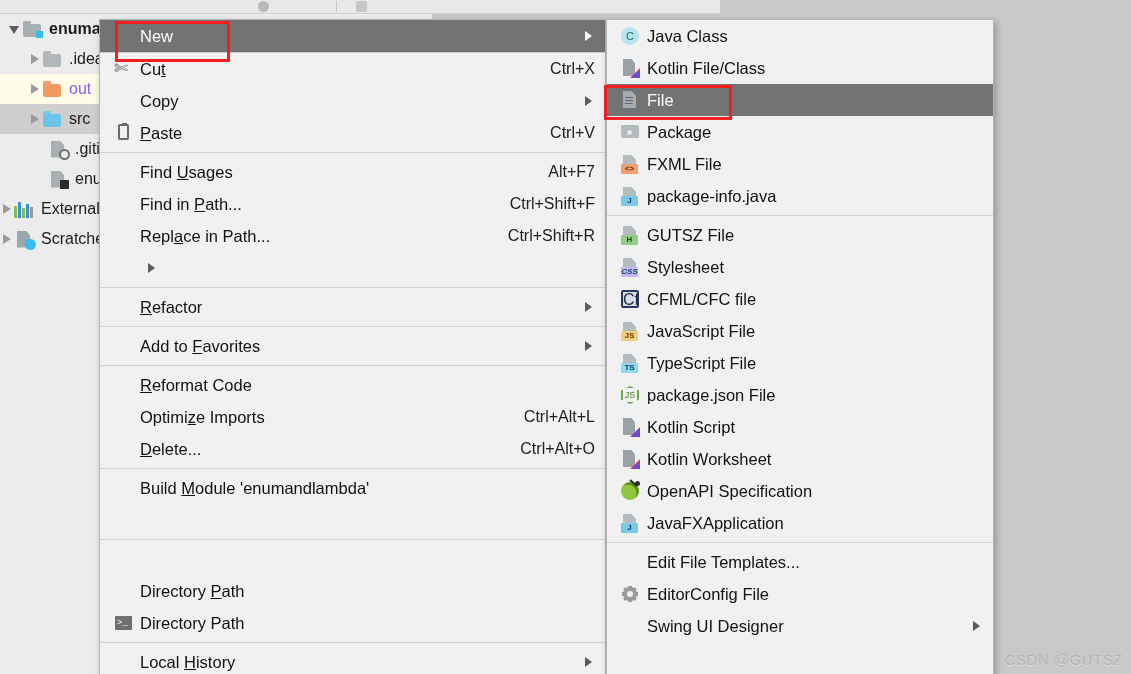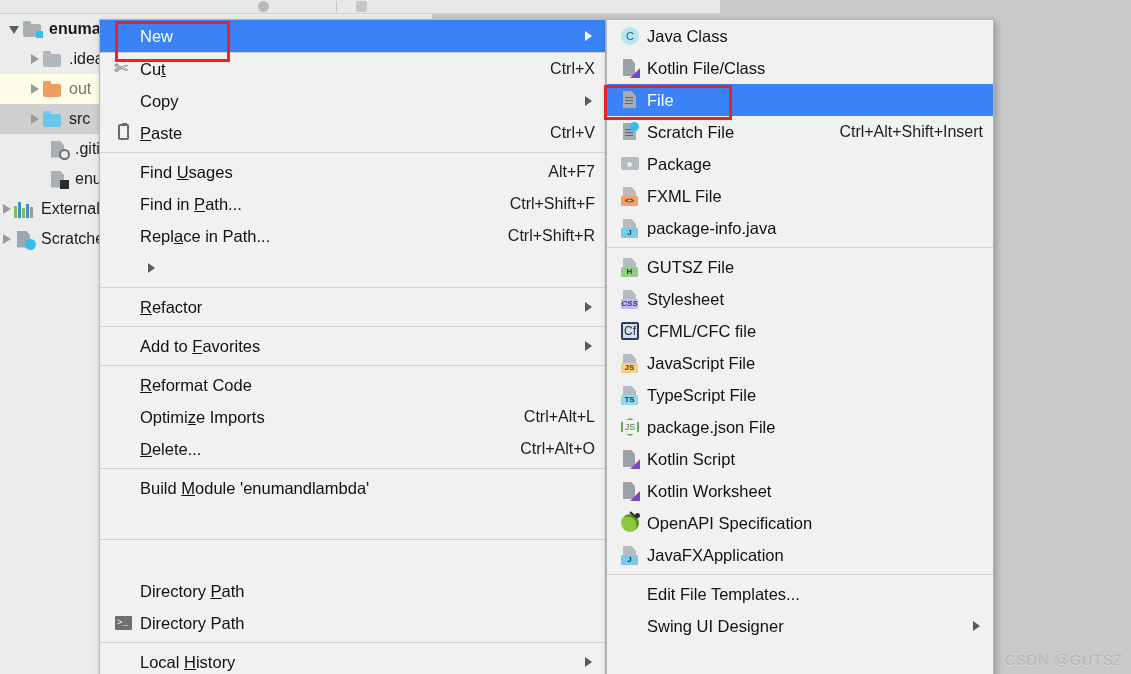--- a/index.html
+++ b/index.html
@@ -68,38 +68,38 @@
   .ficon .tab  { position: absolute; left: 1px; top: 0px;  width: 8px;  height: 4px; border-radius: 1px 1px 0 0; }
   .ficon .badge{ position: absolute; right: 0px; bottom: 0px; width: 7px; height: 7px; background: #35bdf0; }
   .fileicon { flex: 0 0 21px; width: 21px; height: 19px; position: relative; margin-right: 6px; }
   .fileicon .pg { position: absolute; left: 3px; top: 1px; width: 13px; height: 17px; background: #a8b0b4; clip-path: polygon(0 0, 68% 0, 100% 26%, 100% 100%, 0 100%); }
   .fileicon .ov { position: absolute; right: 0; bottom: 0; }
   .lib-icon { flex: 0 0 21px; width: 21px; height: 17px; position: relative; margin-right: 6px; display:flex; align-items:flex-end; gap:1px; }
   .lib-icon i { display:block; width:3px; }
   .tree-label { font-size: 16px; }
   .tree-label.bold { font-weight: bold; }
   .tree-path { color: #9a9a93; font-size: 16px; margin-left: 8px; }
-  .tree-label.orange { color: #737373; }
+  .tree-label.orange { color: #8b5cf6; }
 
   
   .menu {
     position: absolute; background: #f1f1f1;
     border: 1px solid #b5b5b5;
     box-shadow: 2px 3px 7px rgba(0,0,0,.28);
   }
   #menu-main { left: 99px; top: 19px; width: 507px; height: 660px; }
   #menu-sub  { left: 606px; top: 19px; width: 388px; height: 660px; }
 
   .mi {
     position: relative; height: 32px; display: flex; align-items: center;
     padding-left: 10px; padding-right: 10px;
     font-size: 16.5px; color: #111;
     white-space: nowrap; cursor: default;
   }
-  .mi.sel { background: #3b82f6; color: #fff; }
+  .mi.sel { background: #737373; color: #fff; }
   .mi .mi-ic {
     flex: 0 0 26px; width: 26px; height: 20px; position: relative;
     display: flex; align-items: center; justify-content: center;
   }
   .mi .mi-label { flex: 1 1 auto; padding-left: 4px; }
   .mi .mi-label u { text-decoration: underline; }
   .mi .mi-key { color: #1d1d1d; font-size: 16px; padding-left: 22px; }
   .mi .arrow {
     width: 12px; flex: 0 0 12px; position: relative; height: 12px; margin-left: 10px;
   }
@@ -146,21 +146,21 @@
   }
   .gi .folder {
     position: absolute; left: 1px; top: 3px; width: 18px; height: 13px;
     background: #b3bbbf; border-radius: 1px 2px 2px 2px;
   }
   .gi .folder-dot { position: absolute; left: 7px; top: 8px; width: 5px; height: 5px; border-radius: 50%; background: #e8eaec; }
   .gi .clock { position: absolute; right: 0; top: 0; width: 9px; height: 9px; border-radius: 50%; background: #35bdf0; }
   .gi .cf {
     position: absolute; left: 1px; top: 1px; width: 18px; height: 18px;
     border: 2px solid #2b3a5c; background: #d9dde6; color: #1f2a44;
-    font-size: 12px; line-height: 15px; text-align: center; border-radius: 2px;
+    font-size: 16px; line-height: 15px; text-align: center; border-radius: 2px;
   }
   .gi .hexjs {
     position: absolute; left: 1px; top: 1px; width: 18px; height: 18px;
     border: 2px solid #6aa84f; color: #4c8032; font-size: 9px;
     line-height: 15px; text-align: center;
     clip-path: polygon(50% 0,100% 25%,100% 75%,50% 100%,0 75%,0 25%);
   }
   .gi .ktfile {
     position: absolute; left: 3px; top: 1px; width: 12px; height: 17px;
     background: #9aa2a7; clip-path: polygon(0 0, 70% 0, 100% 25%, 100% 100%, 0 100%);
@@ -447,31 +447,20 @@
     <div class="mi sel">
       <span class="mi-ic">
           <span class="gi">
             <span class="sheet"></span>
             <span class="lines"></span>
           </span>
         </span>
       <span class="mi-label">File</span>
     </div>
 
-    <div class="mi">
-      <span class="mi-ic">
-          <span class="gi">
-            <span class="sheet"></span>
-            <span class="lines"></span>
-            <span class="clock" style="top:0;right:1px;"></span>
-          </span>
-        </span>
-      <span class="mi-label">Scratch File</span>
-      <span class="mi-key">Ctrl+Alt+Shift+Insert</span>
-    </div>
 
     <div class="mi">
       <span class="mi-ic">
           <span class="gi">
             <span class="folder"></span>
             <span class="folder-dot"></span>
           </span>
         </span>
       <span class="mi-label">Package</span>
     </div>
@@ -595,20 +584,28 @@
         </span>
       <span class="mi-label">JavaFXApplication</span>
     </div>
     <div class="sep"></div>
 
     <div class="mi">
       <span class="mi-ic"></span>
       <span class="mi-label">Edit File Templates...</span>
     </div>
 
+    <div class="mi">
+      <span class="mi-ic">
+          <span class="gi">
+            <span class="gear"></span>
+          </span>
+        </span>
+      <span class="mi-label">EditorConfig File</span>
+    </div>
 
     <div class="mi">
       <span class="mi-ic"></span>
       <span class="mi-label">Swing UI Designer</span>
       <span class="arrow"></span>
     </div>
 
   </div>
 
   <div class="redbox" id="redbox-new"></div>

